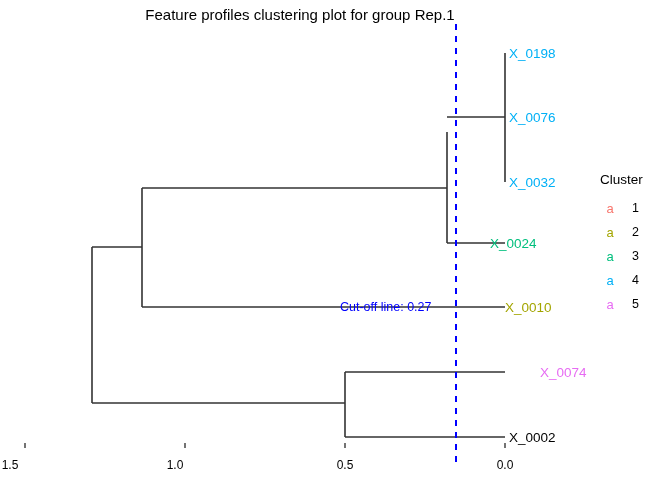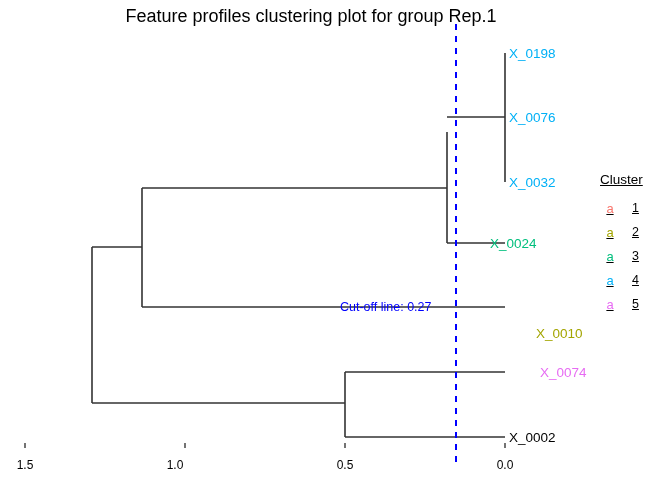--- a/index.html
+++ b/index.html
@@ -14,24 +14,23 @@
     background: #ffffff;
     font-family: "Liberation Sans", sans-serif;
     overflow: hidden;
   }
   #plot-title {
     position: absolute;
     left: 0;
     top: 6px;
     width: 600px;
     text-align: center;
-    font-size: 18px;
+    font-size: 15px;
     color: #000000;
     white-space: nowrap;
-    margin-left: 11px;
   }
   #dendro-svg {
     position: absolute;
     left: 0;
     top: 0;
   }
   .leaf-label {
     position: absolute;
     font-size: 13.5px;
     white-space: nowrap;
@@ -49,21 +48,20 @@
     font-size: 12.5px;
     color: #0000ff;
     white-space: nowrap;
     transform: translateY(-50%);
   }
   #legend {
     position: absolute;
     left: 600px;
     top: 172px;
     width: 72px;
-    text-decoration: underline;
   }
   #legend-title {
     font-size: 13.5px;
     color: #000000;
     margin-bottom: 9px;
     white-space: nowrap;
   }
   .legend-row {
     display: flex;
     align-items: center;
@@ -119,27 +117,27 @@
         </g>
     </g>
     <line id="cutoff-line" x1="456" y1="24" x2="456" y2="462" stroke="#0000ff" stroke-width="2" stroke-dasharray="6,6"></line>
   </svg>
 
   <div id="leaf-labels">
       <div class="leaf-label" style="left: 509px; top: 53px; color: rgb(0, 176, 246);">X_0198</div>
       <div class="leaf-label" style="left: 509px; top: 117px; color: rgb(0, 176, 246);">X_0076</div>
       <div class="leaf-label" style="left: 509px; top: 182px; color: rgb(0, 176, 246);">X_0032</div>
       <div class="leaf-label" style="left: 490px; top: 243px; color: rgb(0, 191, 125);">X_0024</div>
-      <div class="leaf-label" style="left: 536px; top: 307px; color: rgb(163, 165, 0); margin-top: 26px;">X_0010</div>
+      <div class="leaf-label" style="left: 505px; top: 307px; color: rgb(163, 165, 0);">X_0010</div>
       <div class="leaf-label" style="left: 509px; top: 372px; color: rgb(231, 107, 243); margin-left: 31px;">X_0074</div>
       <div class="leaf-label" style="left: 509px; top: 437px; color: #000000;">X_0002</div>
     </div>
 
   <div id="axis-labels">
-      <div class="axis-tick-label" style="left: 25px; top: 458px;">1.5</div>
+      <div class="axis-tick-label" style="left: 10px; top: 458px;">1.5</div>
       <div class="axis-tick-label" style="left: 175px; top: 458px; text-align: center;">1.0</div>
       <div class="axis-tick-label" style="left: 345px; top: 458px;">0.5</div>
       <div class="axis-tick-label" style="left: 505px; top: 458px;">0.0</div>
     </div>
 
   <div class="cutoff-label" id="cutoff-label" style="left: 340px; top: 307px; color: rgb(0, 0, 255);">Cut-off line: 0.27</div>
 
   <div id="legend">
     <div id="legend-title">Cluster</div>
     <div id="legend-items">

